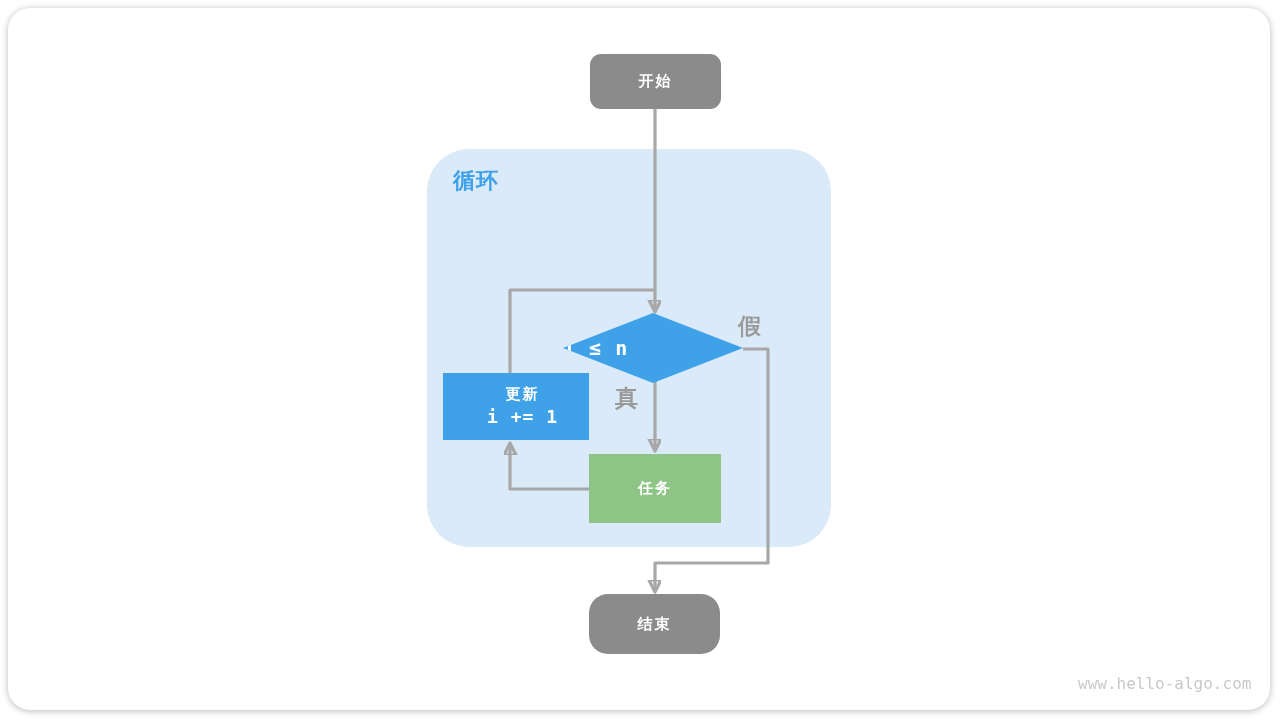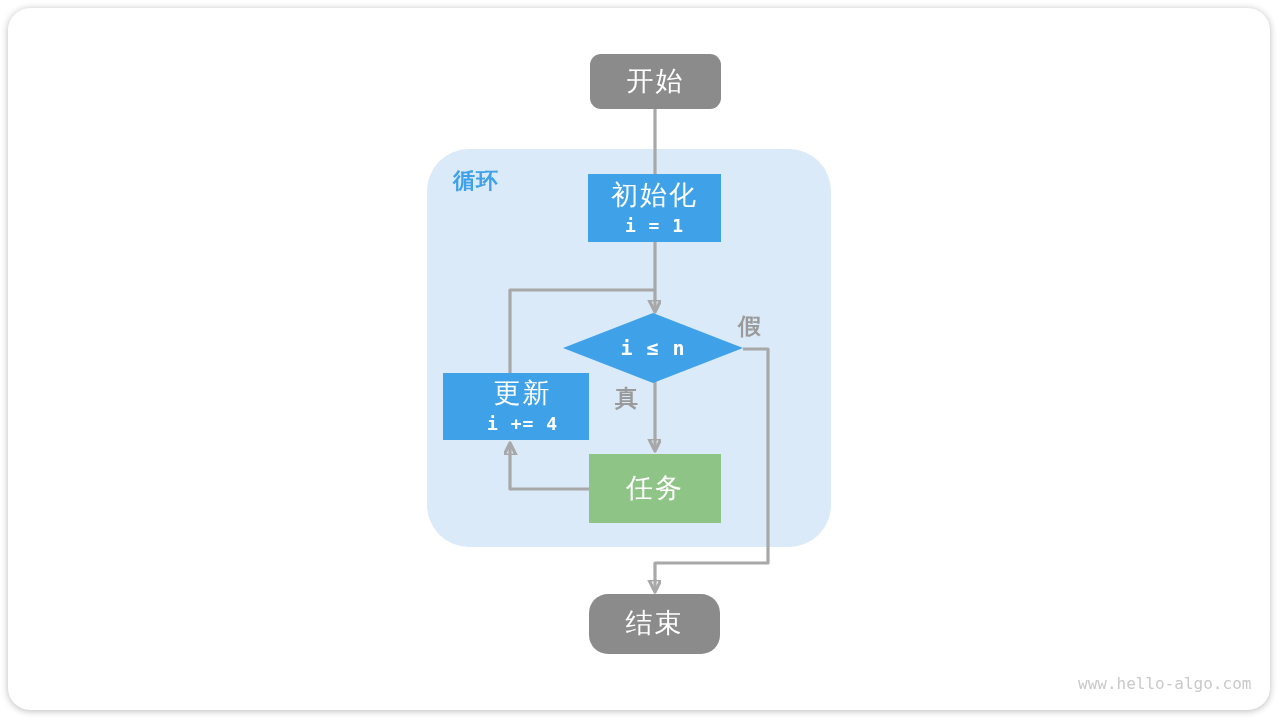--- a/index.html
+++ b/index.html
@@ -56,22 +56,22 @@
     position: absolute;
     display: flex;
     flex-direction: column;
     align-items: center;
     justify-content: center;
     color: #ffffff;
     z-index: 3;
     line-height: 1.25;
   }
   .node .cn {
-    font-size: 27px;
-    font-weight: 400;
+    font-size: 15px;
+    font-weight: 700;
     letter-spacing: 2px;
   }
   .node .code {
     font-family: "DejaVu Sans Mono", monospace;
     font-size: 18px;
     font-weight: 700;
     letter-spacing: 1px;
     margin-top: 2px;
   }
   .terminal {
@@ -90,21 +90,20 @@
   .node-task  { left: 589px; top: 454px; width: 132px; height: 69px; }
   .node-end   { left: 589px; top: 594px; width: 131px; height: 60px; border-radius: 19px; }
   .diamond {
     position: absolute;
     left: 563px; top: 313px;
     width: 180px; height: 70px;
     background: var(--node-blue, #3fa2e9);
     clip-path: polygon(50% 0%, 100% 50%, 50% 100%, 0% 50%);
     display: flex;
     align-items: center;
-    justify-content: center;
     z-index: 3;
   }
   .diamond .code {
     font-family: "DejaVu Sans Mono", monospace;
     font-size: 20px;
     font-weight: 700;
     color: #ffffff;
     letter-spacing: 1px;
   }
   .branch-label {
@@ -146,36 +145,32 @@
     <path d="M655,108 L655,311" marker-end="url(#arrow)"></path>
     <path d="M655,381 L655,450" marker-end="url(#arrow)"></path>
     <path d="M589,489 L510,489 L510,444" marker-end="url(#arrow)"></path>
     <path d="M743,349 L768,349 L768,563 L655,563 L655,591" marker-end="url(#arrow)"></path>
   </svg>
 
   <div class="node terminal node-start">
     <span class="cn">开始</span>
   </div>
 
-  <div class="node rect-blue node-init">
-    <span class="cn">初始化</span>
-    <span class="code">i = 1</span>
-  </div>
 
   <div class="diamond">
     <span class="code">i ≤ n</span>
   </div>
 
   <div class="branch-label label-false">假</div>
 
   <div class="branch-label label-true">真</div>
 
   <div class="node rect-blue node-update">
     <span class="cn">更新</span>
-    <span class="code">i += 4</span>
+    <span class="code">i += 1</span>
   </div>
 
   <div class="node rect-green node-task">
     <span class="cn">任务</span>
   </div>
 
   <div class="node terminal node-end">
     <span class="cn">结束</span>
   </div>
 

